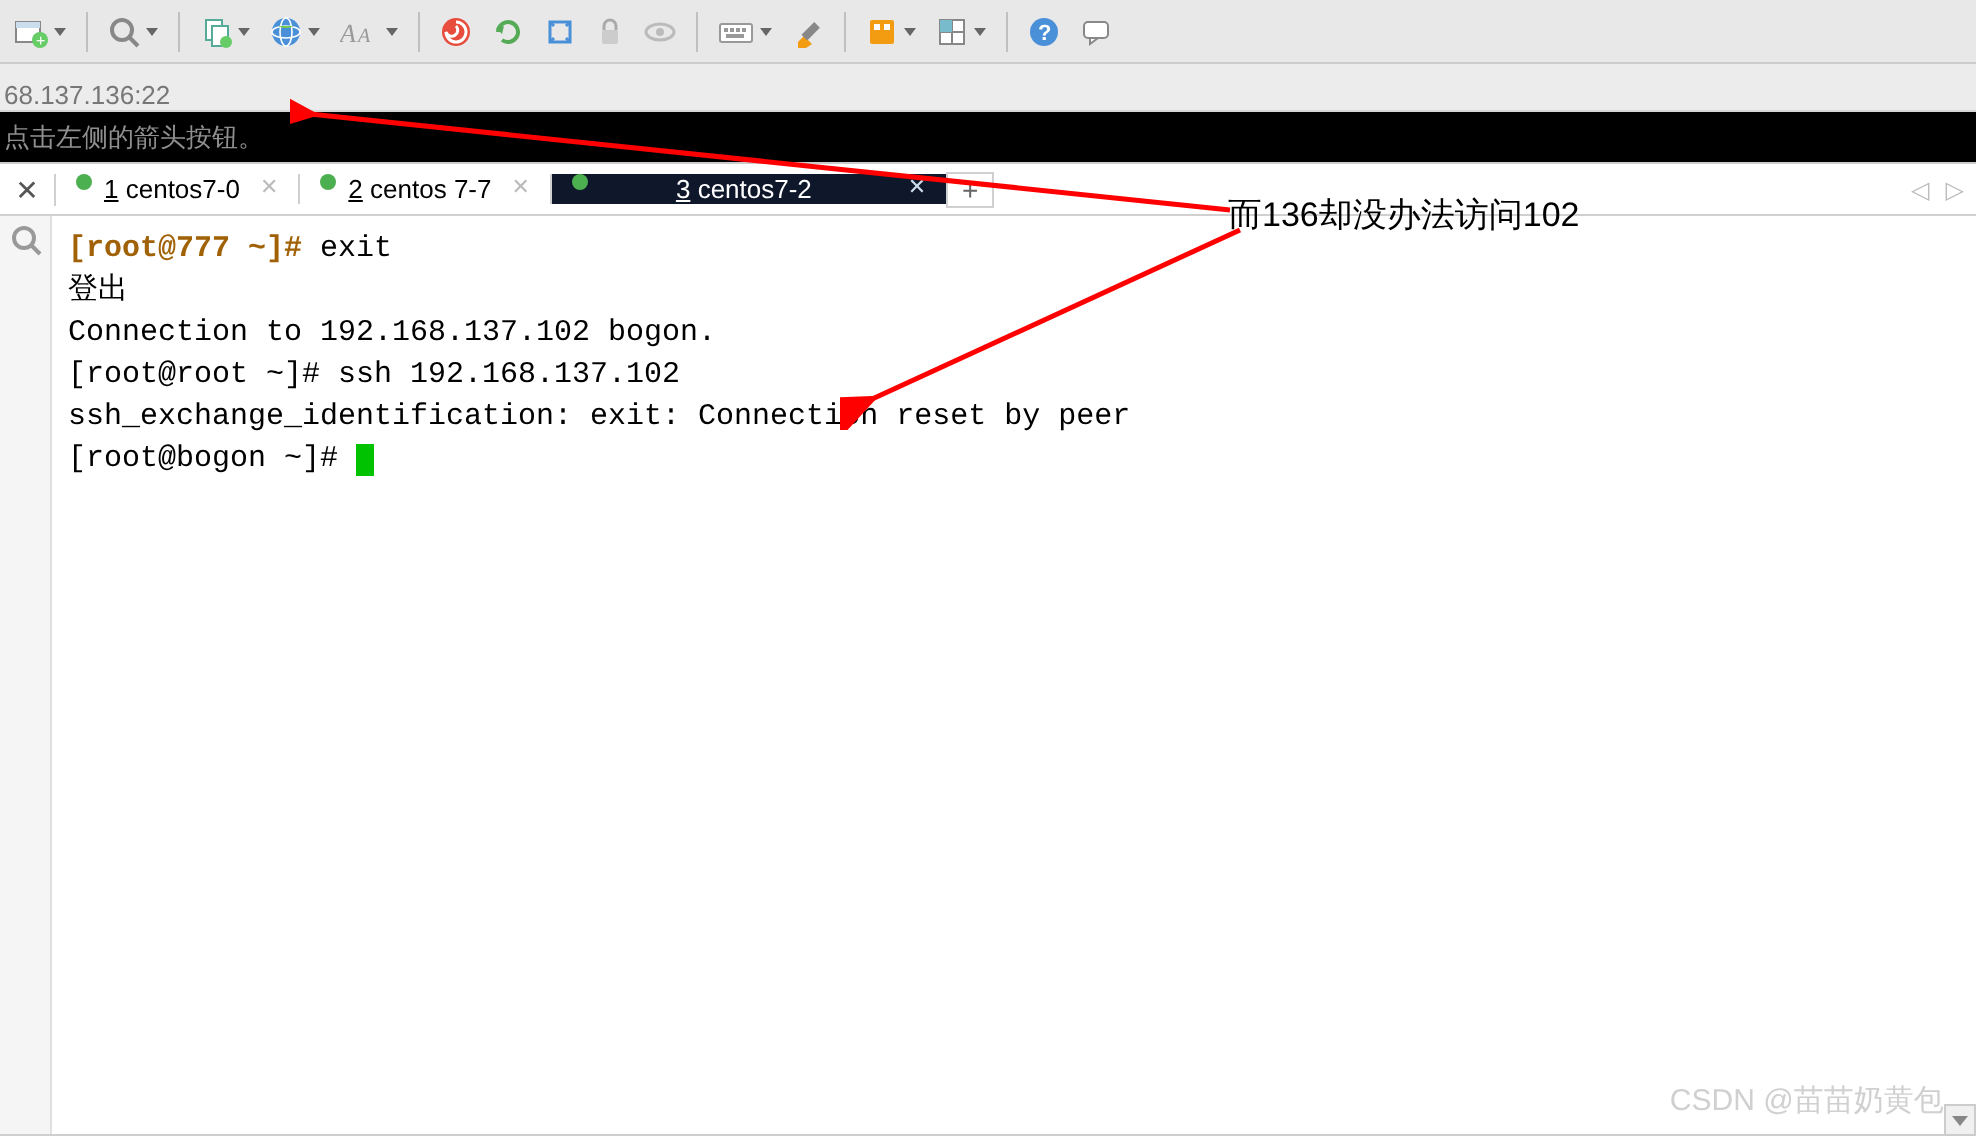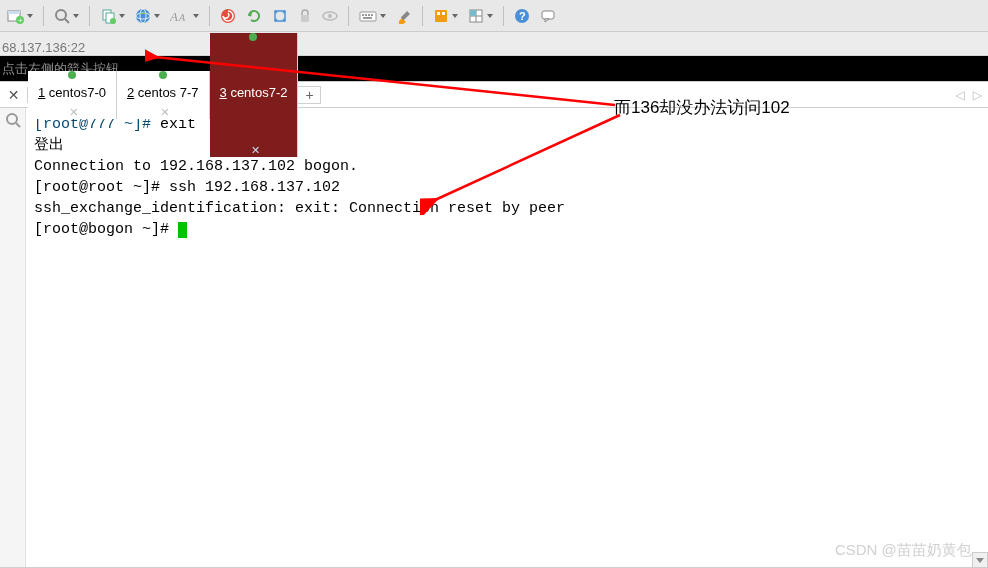--- a/index.html
+++ b/index.html
@@ -11,35 +11,35 @@
     .toolbar svg { display: block; }
     .dd-arrow { width: 0; height: 0; border-left: 3px solid transparent; border-right: 3px solid transparent; border-top: 4px solid #666; margin-left: 3px; }
     
     .addr-bar { height: 24px; background: #ececec; border-bottom: 1px solid #d5d5d5; display: flex; align-items: flex-end; padding-left: 2px; color: #777; font-size: 13px; }
     
     .hint-bar { height: 26px; background: #000000; border-bottom: 1px solid #ccc; display: flex; align-items: center; padding-left: 2px; color: #8f8f8f; font-size: 13px; }
     
     .tabs-row { height: 26px; background: #fff; border-bottom: 1px solid #d0d0d0; display: flex; align-items: stretch; position: relative; }
     .tabs-left { display: flex; align-items: center; }
     .close-all { width: 28px; display: flex; align-items: center; justify-content: center; border-right: 1px solid #d0d0d0; cursor: pointer; font-size: 14px; color: #555; }
-    .tab { display: flex; align-items: center; padding: 0 10px; border-right: 1px solid #d0d0d0; background: #fff; cursor: pointer; gap: 6px; font-size: 13px; flex-direction: column; }
-    .tab.active { background: #7f1d1d; color: #fff; gap: 44px; }
+    .tab { display: flex; align-items: flex-start; padding: 0 10px; border-right: 1px solid #d0d0d0; background: #fff; cursor: pointer; gap: 6px; font-size: 13px; }
+    .tab.active { background: #0f172a; color: #fff; gap: 44px; }
     .tab .dot { width: 8px; height: 8px; border-radius: 50%; background: #4CAF50; }
     .tab .lbl u { text-decoration: underline; }
     .tab .x { font-size: 11px; color: #bbb; margin-left: 4px; }
     .tab.active .x { color: #cde; }
     .add-tab { width: 24px; display: flex; align-items: center; justify-content: center; border: 1px solid #d0d0d0; margin-left: -1px; cursor: pointer; color: #666; font-size: 14px; }
     .tabs-scroll { margin-left: auto; display: flex; align-items: center; padding-right: 6px; color: #bbb; gap: 8px; font-size: 12px; }
     
     .body-row { display: flex; height: calc(100% - 32px - 24px - 26px - 26px); }
     .gutter { width: 26px; background: #f5f5f5; border-right: 1px solid #e0e0e0; display: flex; flex-direction: column; align-items: center; padding-top: 4px; }
     .gutter svg { margin-bottom: 6px; cursor: pointer; }
     
     .terminal { flex: 1; background: #fff; padding: 6px 8px; font-family: Consolas, "Courier New", monospace; font-size: 15px; line-height: 1.4; color: #000; overflow: auto; white-space: pre; }
-    .prompt-red { color: #0c4a6e; font-weight: normal; }
+    .prompt-red { color: #a16207; font-weight: bold; }
     .cursor-block { display: inline-block; width: 9px; height: 16px; background: #00c200; vertical-align: text-bottom; }
     
     .annotation { position: absolute; top: 96px; left: 614px; color: #000000; font-size: 17px; font-weight: 500; }
     .arrow-svg { position: absolute; pointer-events: none; }
     .arrow1 { top: 43px; left: 145px; width: 480px; height: 75px; }
     .arrow2 { top: 110px; left: 420px; width: 210px; height: 105px; }
     
     .watermark { position: absolute; right: 12px; bottom: 8px; color: #d0d0d0; font-size: 15px; font-family: Arial, sans-serif; margin-left: 12px; }
     .bottom-border { position: absolute; bottom: 0; left: 0; right: 16px; height: 1px; background: #cfcfcf; }
     .scroll-btn { position: absolute; right: 0; bottom: 0; width: 16px; height: 16px; background: #f0f0f0; border: 1px solid #ccc; display:flex; align-items:center; justify-content:center; }

